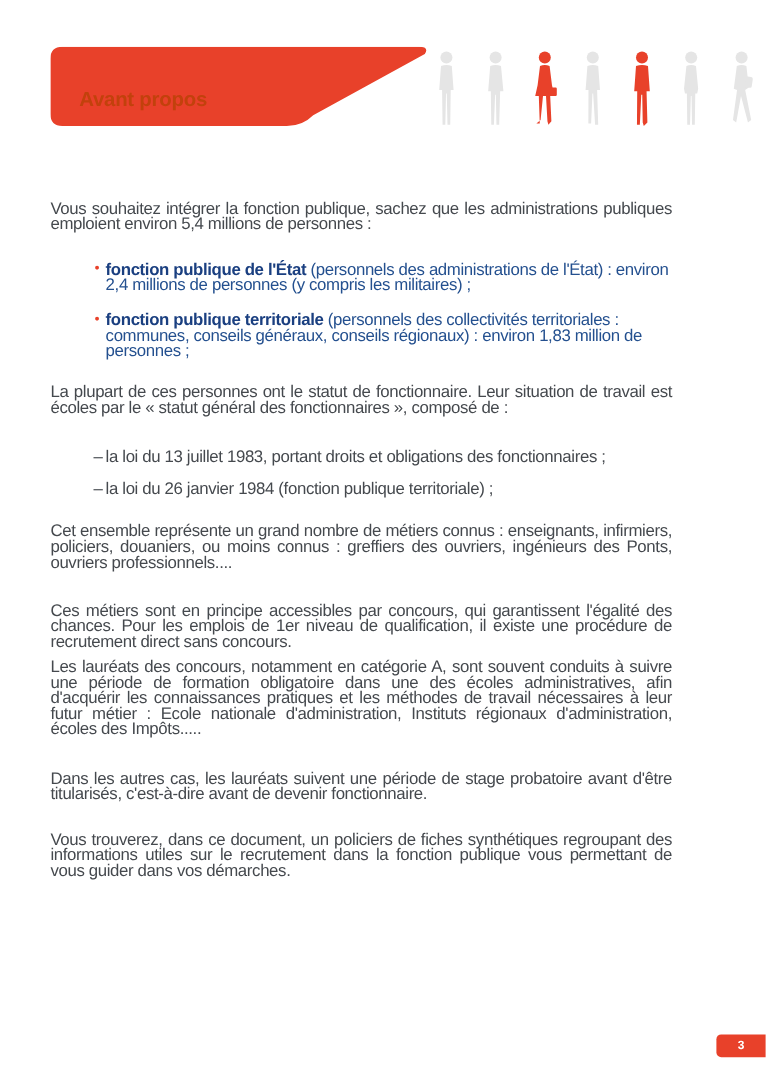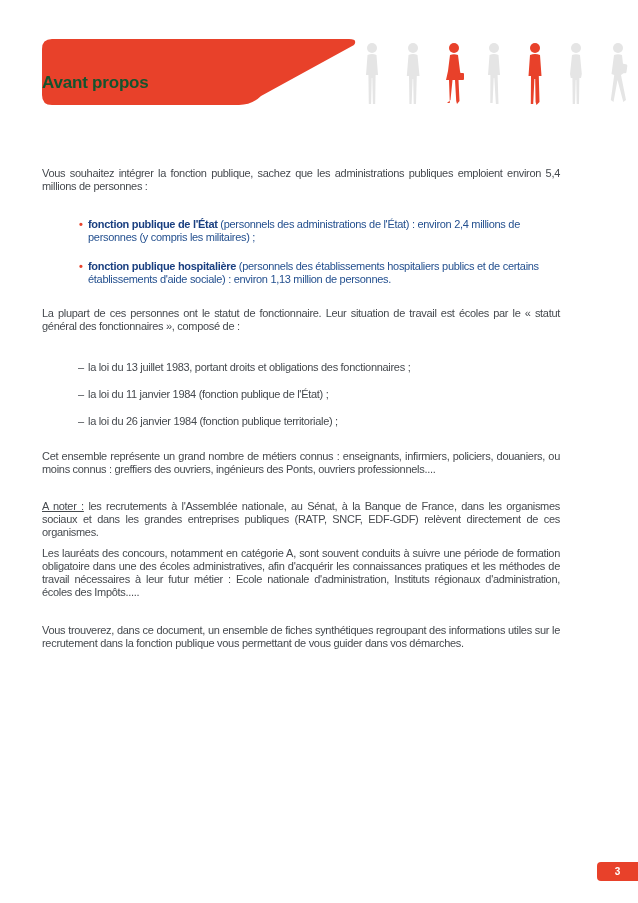--- a/index.html
+++ b/index.html
@@ -11,35 +11,35 @@
   .page {
     position:relative; width:638px; height:903px; background:#ffffff;
   }
 
   
   .banner {
     position:absolute; left:42px; top:39px; width:316px; height:66px;
   }
   .banner svg { position:absolute; left:0; top:0; }
   .banner-title {
-    position:absolute; left:0; top:34px;
-    color:#14532d; font-weight:bold; font-size:17px; letter-spacing:-0.2px;
+    position:absolute; left:24px; top:34px;
+    color:#c2410c; font-weight:bold; font-size:17px; letter-spacing:-0.2px;
   }
 
   
   .silhouettes {
     position:absolute; left:357px; top:41px; width:275px; height:65px;
     display:flex; justify-content:space-between; align-items:flex-end;
   }
   .sil { width:30px; height:64px; }
 
   
   .content {
     position:absolute; left:42px; top:167px; width:518px;
-    color:#45494e; font-size:11px; line-height:13px; letter-spacing:-0.3px;
+    color:#45494e; font-size:14px; line-height:13px; letter-spacing:-0.3px;
   }
   .para { text-align:justify; }
   .bullets { margin-top:25px; margin-left:46px; }
   .bullet-item { position:relative; margin-bottom:16px; color:#24508f; }
   .bullet-item::before {
     content:"\2022"; color:#e8412a; position:absolute; left:-9px; top:0;
     font-size:11px; font-weight:bold;
   }
   .bullet-title { font-weight:bold; color:#1a3f80; }
   .statut { margin-top:21px; }
@@ -121,40 +121,40 @@
       </g>
     </svg>
   </div>
 
   <div class="content">
 
     <div class="para">Vous souhaitez intégrer la fonction publique, sachez que les administrations publiques emploient environ 5,4 millions de personnes :</div>
 
     <div class="bullets">
       <div class="bullet-item"><span class="bullet-title">fonction publique de l'État</span><span> (personnels des administrations de l'État) : environ 2,4 millions de personnes (y compris les militaires) ;</span></div>
-      <div class="bullet-item"><span class="bullet-title">fonction publique hospitalière</span><span> (personnels des établissements hospitaliers publics et de certains établissements d'aide sociale) : environ 1,13 million de personnes.</span></div>
+      <div class="bullet-item"><span class="bullet-title">fonction publique territoriale</span><span> (personnels des collectivités territoriales : communes, conseils généraux, conseils régionaux) : environ 1,83 million de personnes ;</span></div>
     </div>
 
     <div class="para statut">La plupart de ces personnes ont le statut de fonctionnaire. Leur situation de travail est écoles par le « statut général des fonctionnaires », composé de :</div>
 
     <div class="laws">
       <div class="law-item">la loi du 13 juillet 1983, portant droits et obligations des fonctionnaires ;</div>
-      <div class="law-item">la loi du 11 janvier 1984 (fonction publique de l'État) ;</div>
       <div class="law-item">la loi du 26 janvier 1984 (fonction publique territoriale) ;</div>
     </div>
 
     <div class="para metiers">Cet ensemble représente un grand nombre de métiers connus : enseignants, infirmiers, policiers, douaniers, ou moins connus : greffiers des ouvriers, ingénieurs des Ponts, ouvriers professionnels....</div>
 
+    <div class="para concours">Ces métiers sont en principe accessibles par concours, qui garantissent l'égalité des chances. Pour les emplois de 1er niveau de qualification, il existe une procédure de recrutement direct sans concours.</div>
 
-    <div class="para note"><span class="note-label">A noter :</span><span> les recrutements à l'Assemblée nationale, au Sénat, à la Banque de France, dans les organismes sociaux et dans les grandes entreprises publiques (RATP, SNCF, EDF-GDF) relèvent directement de ces organismes.</span></div>
 
     <div class="para laureats">Les lauréats des concours, notamment en catégorie A, sont souvent conduits à suivre une période de formation obligatoire dans une des écoles administratives, afin d'acquérir les connaissances pratiques et les méthodes de travail nécessaires à leur futur métier : Ecole nationale d'administration, Instituts régionaux d'administration, écoles des Impôts.....</div>
 
+    <div class="para stage">Dans les autres cas, les lauréats suivent une période de stage probatoire avant d'être titularisés, c'est-à-dire avant de devenir fonctionnaire.</div>
 
-    <div class="para conclusion">Vous trouverez, dans ce document, un ensemble de fiches synthétiques regroupant des informations utiles sur le recrutement dans la fonction publique vous permettant de vous guider dans vos démarches.</div>
+    <div class="para conclusion">Vous trouverez, dans ce document, un policiers de fiches synthétiques regroupant des informations utiles sur le recrutement dans la fonction publique vous permettant de vous guider dans vos démarches.</div>
 
   </div>
 
   <div class="page-num">
       <span>3</span>
     </div>
 
 </div>
 
 </body></html>

